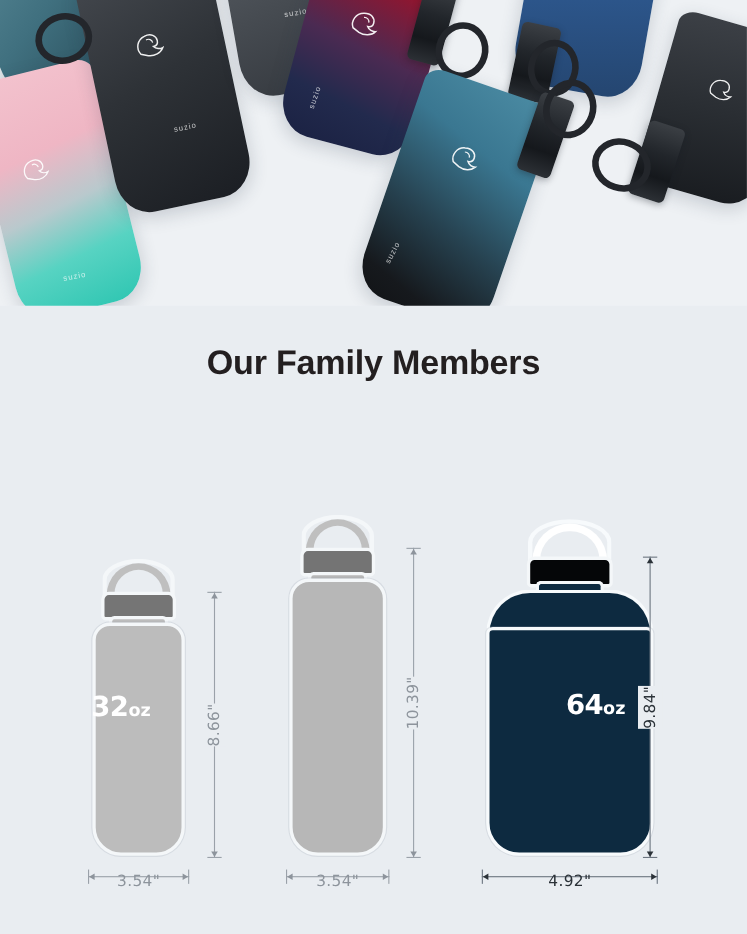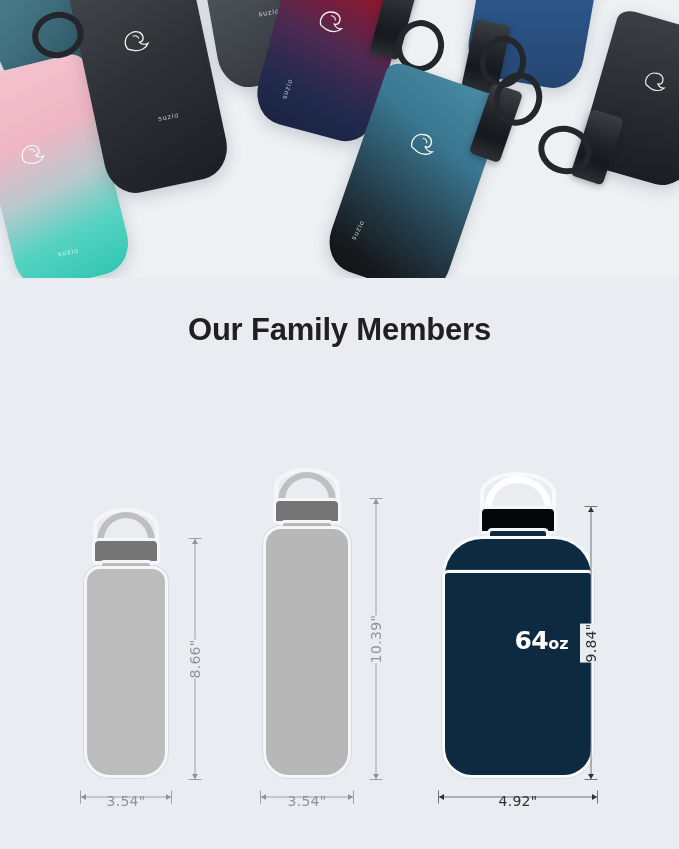--- a/index.html
+++ b/index.html
@@ -271,20 +271,23 @@
     <div style="position:absolute; left:104px; top:88px; width:44px; height:26px;
                 background:#e9edf1; border-radius:22px 22px 4px 4px;"></div>
 
     <div class="cap-band" style="left:92px; top:108px; width:68px; height:26px; background:#757575;"></div>
 
     <div class="bottle-neck" style="left:99px; top:130px; width:54px; height:12px; background:#bcbcbc;"></div>
 
     <div class="bottle-shape" style="left:84px; top:136px; width:84px; height:212px; background:#bcbcbc;
                 border-radius:16px 16px 26px 26px;"></div>
 
+    <div class="oz-label" style="top:198px;">
+      <span class="oz-num">32</span><span class="oz-unit">oz</span>
+    </div>
 
     <div class="dim-v" style="left:182px; top:108px; width:26px; height:242px;">
       <div class="dim-v-line" style="background:#9aa1a9;"></div>
       <div class="dim-v-cap" style="top:0; background:#9aa1a9;"></div>
       <div class="dim-v-cap" style="bottom:0; background:#9aa1a9;"></div>
       <div class="dim-arrow" style="top:1px; border-bottom:5px solid #8d949c;"></div>
       <div class="dim-arrow" style="bottom:1px; border-top:5px solid #8d949c;"></div>
       <div class="dim-v-text" style="color:#8d949c; background:#e9edf1; padding:3px 0;">8.66"</div>
     </div>
 

